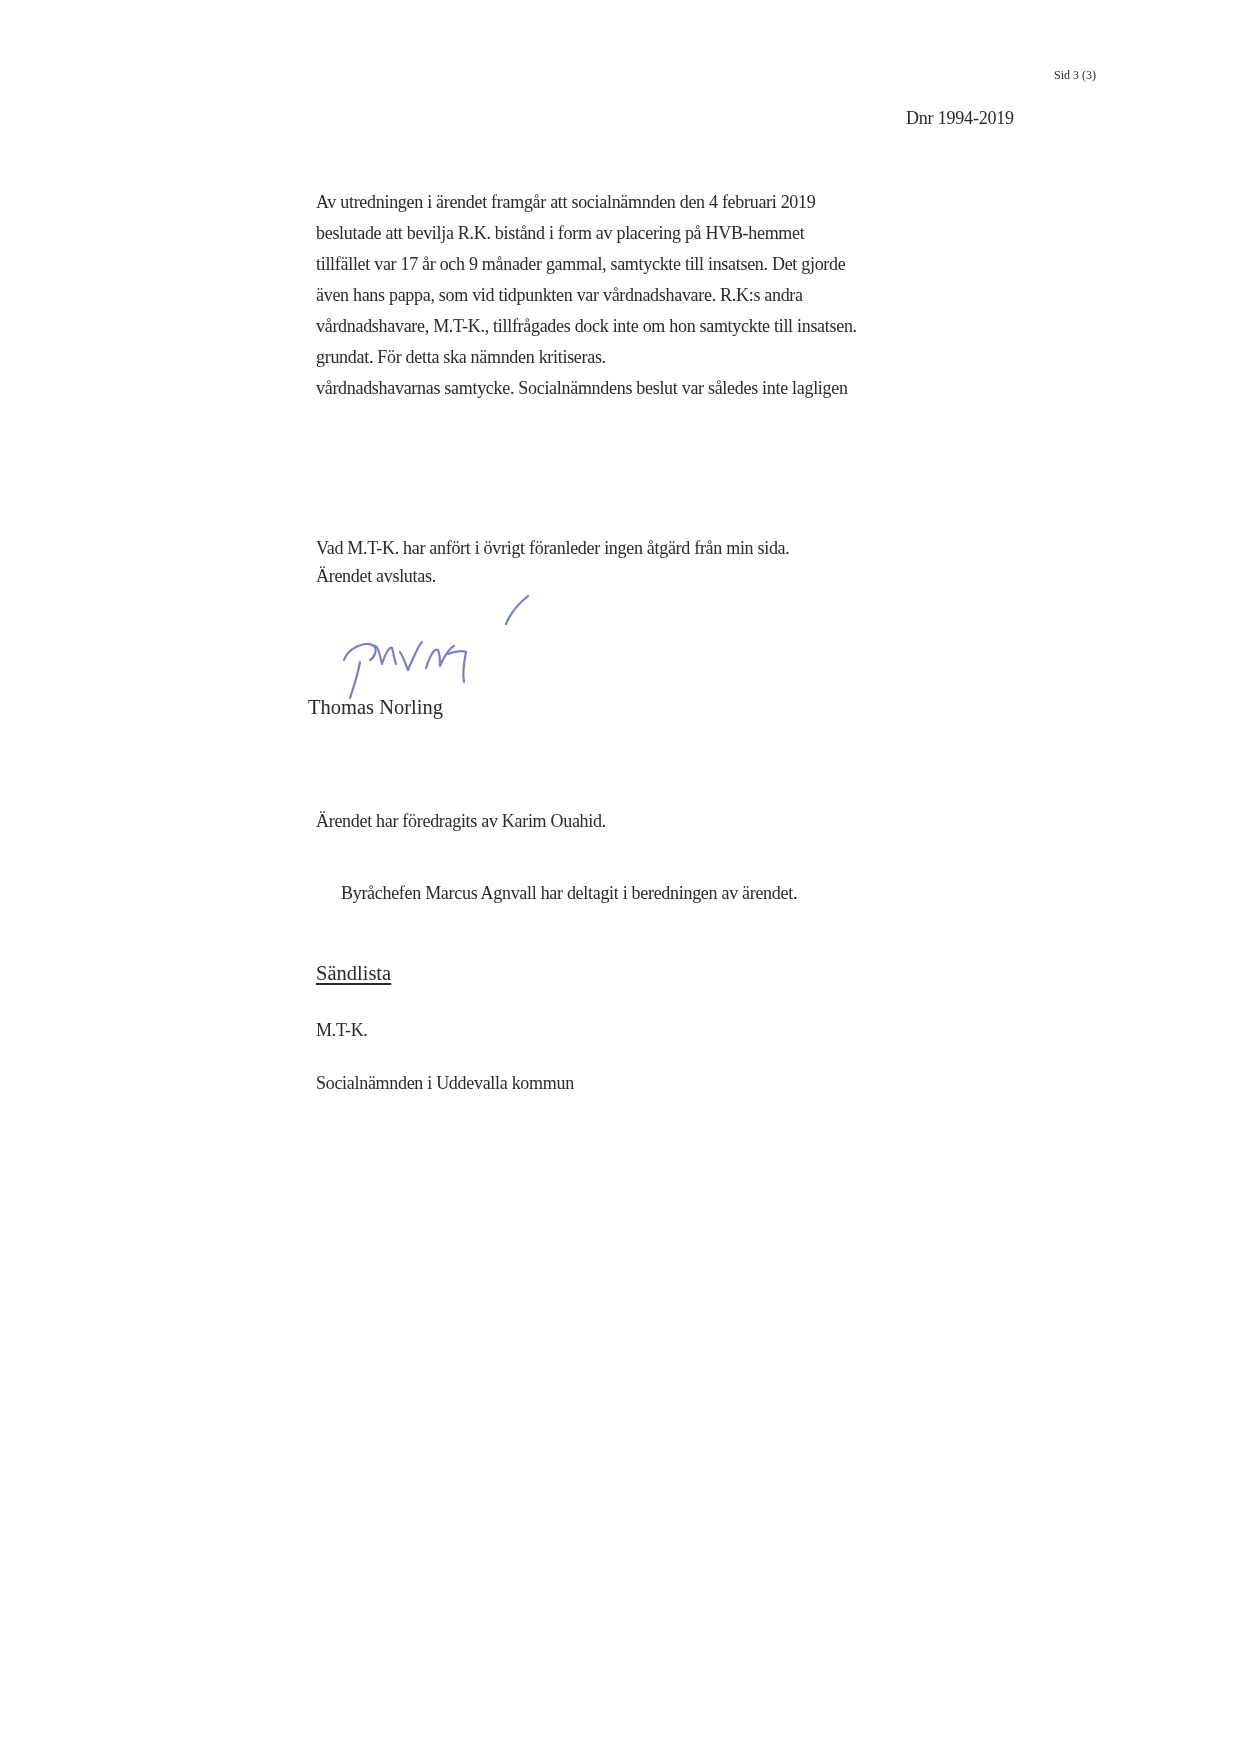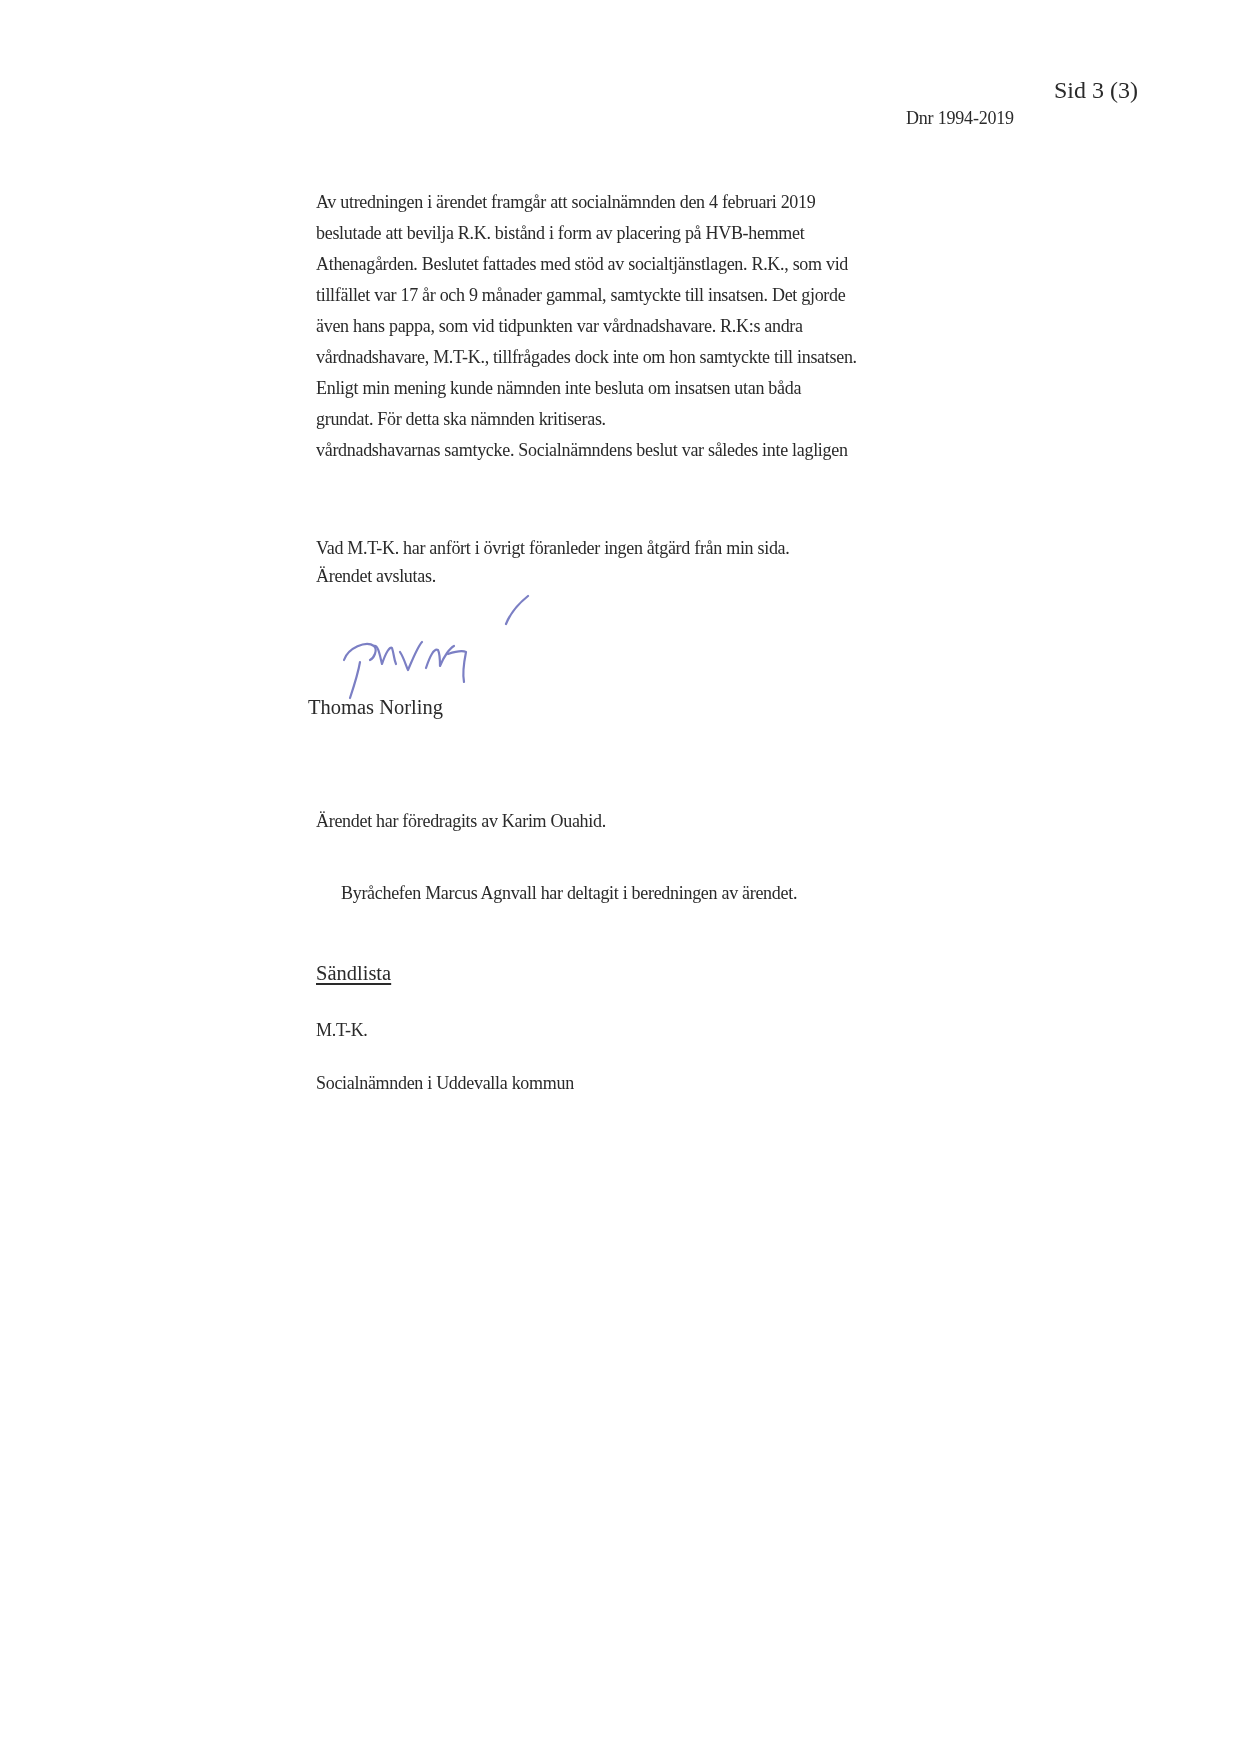--- a/index.html
+++ b/index.html
@@ -1,20 +1,20 @@
 <!DOCTYPE html>
 <html><head>
   <meta charset="utf-8">
   <style>
     html, body { margin: 0; padding: 0; background: #ffffff; }
     body { width: 1240px; height: 1752px; position: relative; overflow: hidden;
            font-family: "Liberation Serif", "DejaVu Serif", serif; color: #2a2a2a; }
     .header { position: absolute; top: 60px; left: 0; width: 1240px; height: 30px; }
     .dnr { position: absolute; left: 906px; top: 0; font-size: 18px; letter-spacing: -0.2px; margin-top: 48px; }
-    .sid { position: absolute; left: 1054px; top: 17px; font-size: 24px; }
+    .sid { position: absolute; left: 1054px; top: 8px; font-size: 12px; }
     .body-text { position: absolute; left: 316px; width: 760px; font-size: 18px; line-height: 31px; letter-spacing: -0.3px; }
     .para1 { top: 187px; }
     .line { display: block; white-space: nowrap; }
     .p2 { top: 489px; margin-top: 44px; }
     .p3 { top: 561px; }
     .signature { position: absolute; left: 330px; top: 588px; width: 210px; height: 120px; }
     .signer { position: absolute; left: 308px; top: 696px; font-size: 20.5px; }
     .p4 { top: 806px; }
     .p5 { top: 878px; margin-left: 25px; }
     .sandlista { position: absolute; left: 316px; top: 962px; font-size: 20.5px; text-decoration: underline; text-underline-offset: 3px; }
@@ -25,25 +25,23 @@
 <body>
 
 <div class="header">
   <span class="dnr">Dnr  1994-2019</span>
   <span class="sid">Sid 3 (3)</span>
 </div>
 
 <div class="body-text para1">
   <span class="line">Av utredningen i ärendet framgår att socialnämnden den 4 februari 2019</span>
   <span class="line">beslutade att bevilja R.K. bistånd i form av placering på HVB-hemmet</span>
-  <span class="line">Athenagården. Beslutet fattades med stöd av socialtjänstlagen. R.K., som vid</span>
   <span class="line">tillfället var 17 år och 9 månader gammal, samtyckte till insatsen. Det gjorde</span>
   <span class="line">även hans pappa, som vid tidpunkten var vårdnadshavare. R.K:s andra</span>
   <span class="line">vårdnadshavare, M.T-K., tillfrågades dock inte om hon samtyckte till insatsen.</span>
-  <span class="line">Enligt min mening kunde nämnden inte besluta om insatsen utan båda</span>
   <span class="line">grundat. För detta ska nämnden kritiseras.</span>
   <span class="line">vårdnadshavarnas samtycke. Socialnämndens beslut var således inte lagligen</span>
 </div>
 
 <div class="body-text p2">Vad M.T-K. har anfört i övrigt föranleder ingen åtgärd från min sida.</div>
 <div class="body-text p3">Ärendet avslutas.</div>
 
 <svg class="signature" viewBox="0 0 210 120">
   <g fill="none" stroke="#7b7fc4" stroke-width="2.2" stroke-linecap="round" stroke-linejoin="round">
     <path d="M198 8 C188 16 180 26 176 36"></path>

